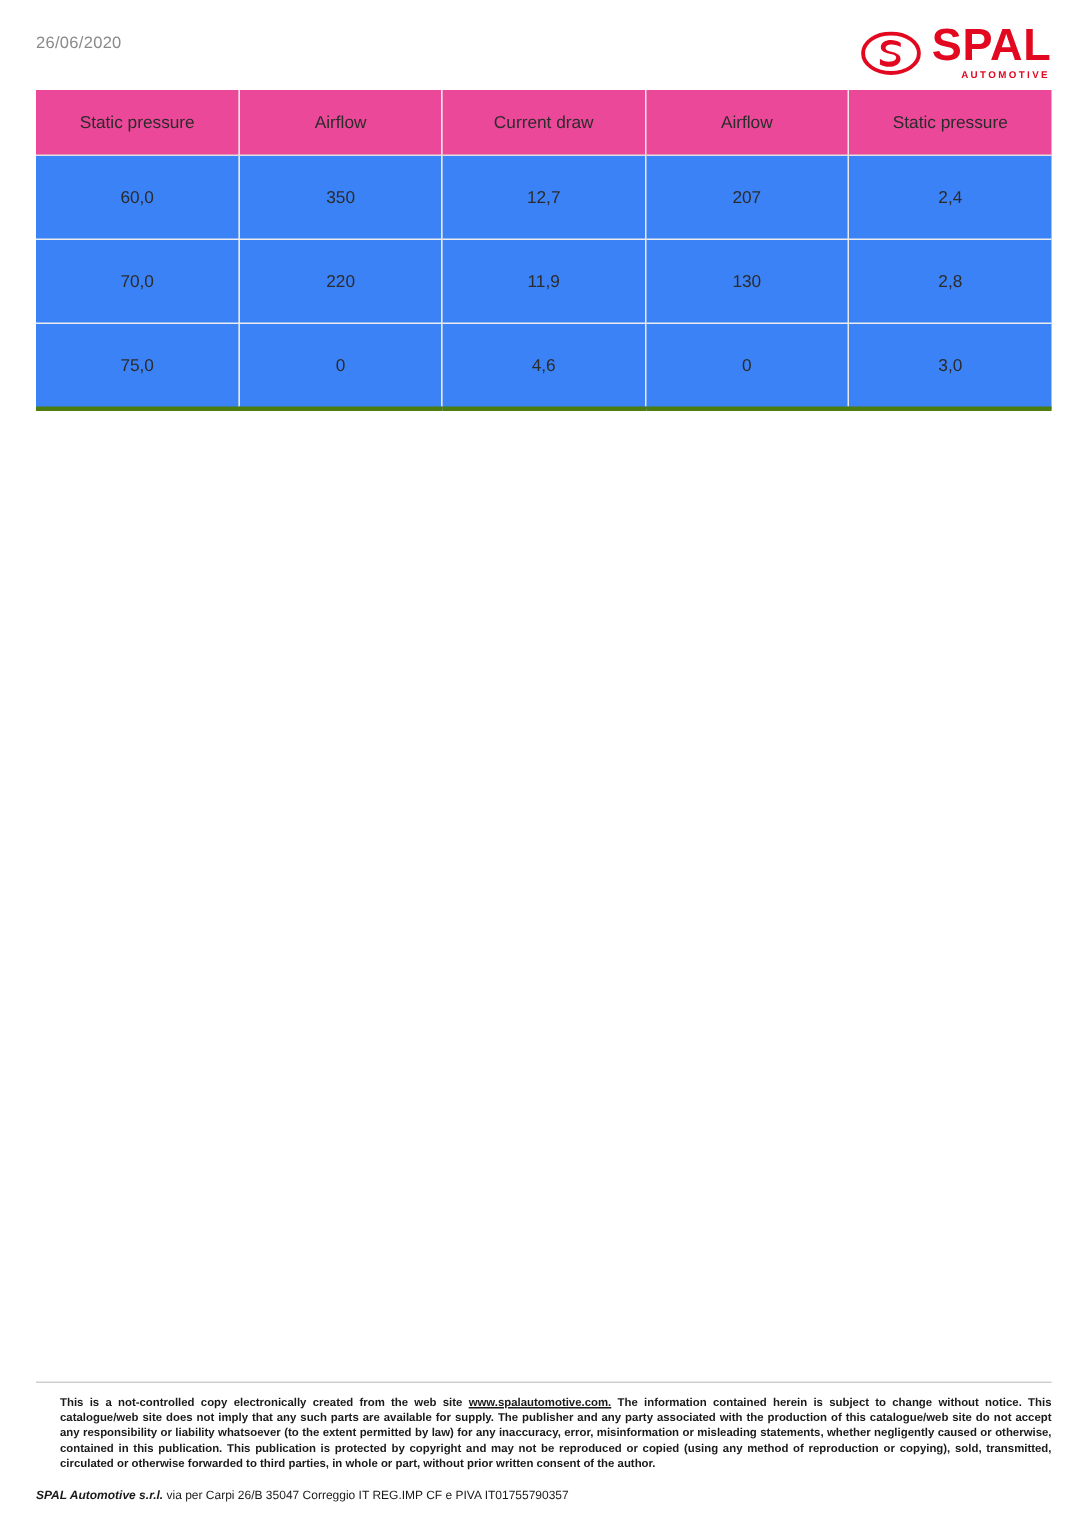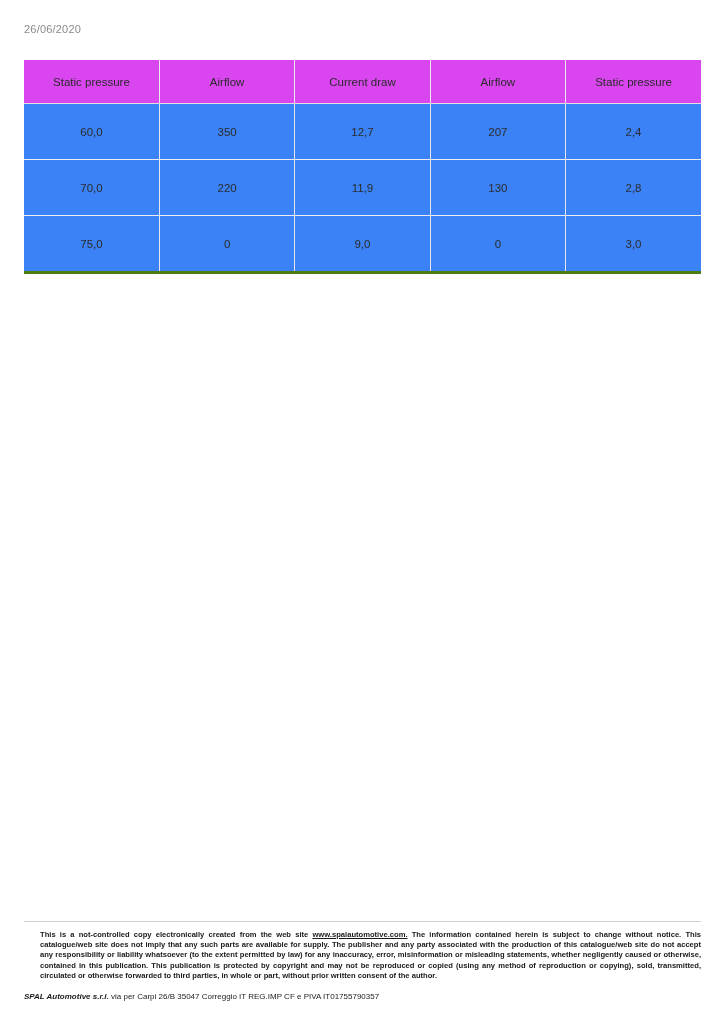--- a/index.html
+++ b/index.html
@@ -79,21 +79,21 @@
     top: 60px;
     left: 24px;
     width: 677px;
   }
   table.data-table {
     width: 100%;
     border-collapse: collapse;
     table-layout: fixed;
   }
   table.data-table thead th {
-    background: #d946ef;
+    background: #ec4899;
     font-size: 11.5px;
     font-weight: normal;
     color: #2b2b2b;
     height: 41px;
     text-align: center;
     vertical-align: middle;
     border-bottom: 1px solid #e0e0e0;
     border-right: 1px solid #e8e8e8;
   }
   table.data-table thead th:last-child {
@@ -153,20 +153,32 @@
   }
 </style>
 </head>
 <body>
 
 <div class="page">
 
   <div class="header">
     <div class="doc-date">26/06/2020</div>
 
+    <div class="logo">
+      <span class="logo-mark-wrap">
+        <svg class="logo-mark" viewBox="0 0 40 29" xmlns="http://www.w3.org/2000/svg" aria-hidden="true">
+          <ellipse cx="20" cy="14.5" rx="18.6" ry="13.2" fill="none" stroke="#e1081f" stroke-width="2.6"></ellipse>
+          <path d="M26.5 7.6 C21 4.2 13.5 5.6 13.2 10.3 C13 14.2 19 14.6 21.5 15.4 C24.4 16.4 24 19.2 21 19.9 C17.6 20.7 14.6 19.6 12.6 18.1 L12.6 22.0 C17.8 25.0 25.6 23.6 26.3 18.8 C26.9 14.6 21.2 13.8 18.4 13.0 C15.9 12.3 15.6 9.8 18.2 9.0 C20.8 8.2 24.3 9.0 26.5 10.4 Z" fill="#e1081f"></path>
+        </svg>
+      </span>
+      <span class="logo-text-wrap">
+        <span class="logo-word">SPAL</span>
+        <span class="logo-sub">AUTOMOTIVE</span>
+      </span>
+    </div>
   </div>
 
   <div class="table-wrap">
     <table class="data-table">
       <thead>
         <tr>
           <th>Static pressure</th>
           <th>Airflow</th>
           <th>Current draw</th>
           <th>Airflow</th>
@@ -184,21 +196,21 @@
         <tr>
           <td>70,0</td>
           <td>220</td>
           <td>11,9</td>
           <td>130</td>
           <td>2,8</td>
         </tr>
         <tr>
           <td>75,0</td>
           <td>0</td>
-          <td>9,0</td>
+          <td>4,6</td>
           <td>0</td>
           <td>3,0</td>
         </tr>
       </tbody>
     </table>
   </div>
 
   <div class="footer">
     <div class="footer-sep"></div>
     <p class="footer-disclaimer"><span>This is a not-controlled copy electronically created from the web site </span><a class="footer-link" href="#">www.spalautomotive.com.</a><span> The information contained herein is subject to change without notice. This catalogue/web site does not imply that any such parts are available for supply. The publisher and any party associated with the production of this catalogue/web site do not accept any responsibility or liability whatsoever (to the extent permitted by law) for any inaccuracy, error, misinformation or misleading statements, whether negligently caused or otherwise, contained in this publication. This publication is protected by copyright and may not be reproduced or copied (using any method of reproduction or copying), sold, transmitted, circulated or otherwise forwarded to third parties, in whole or part, without prior written consent of the author.</span></p>

